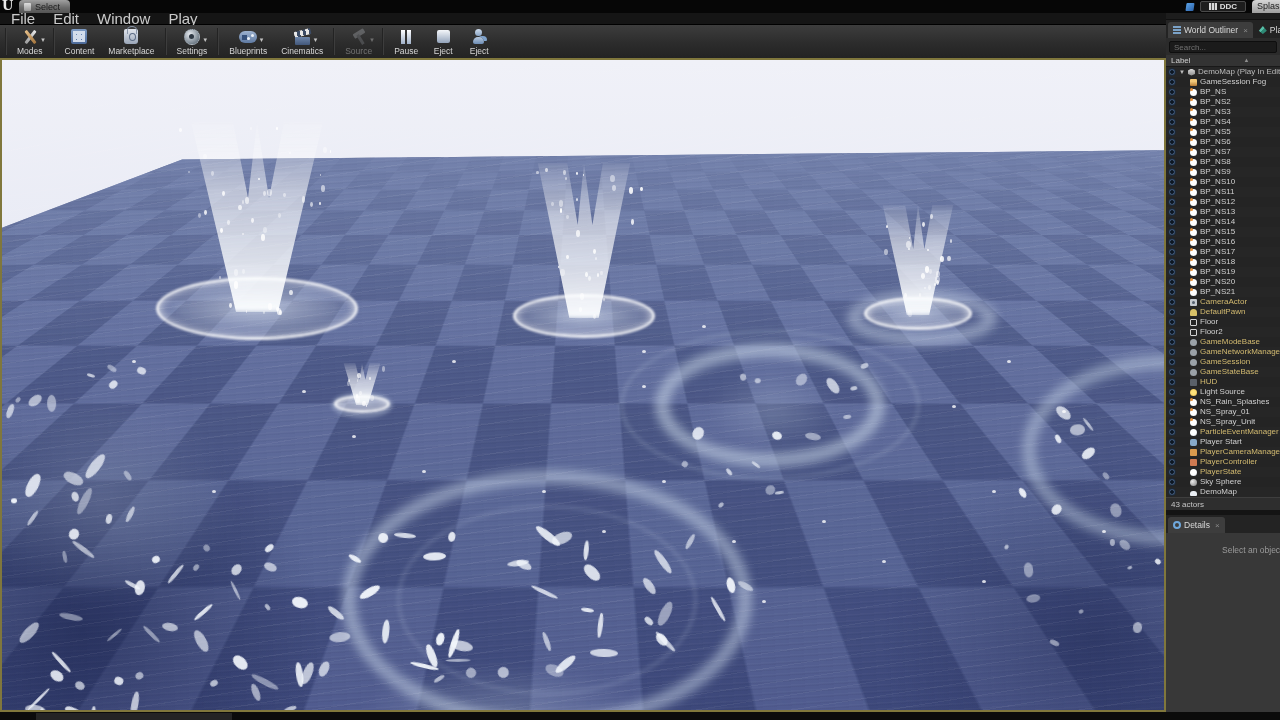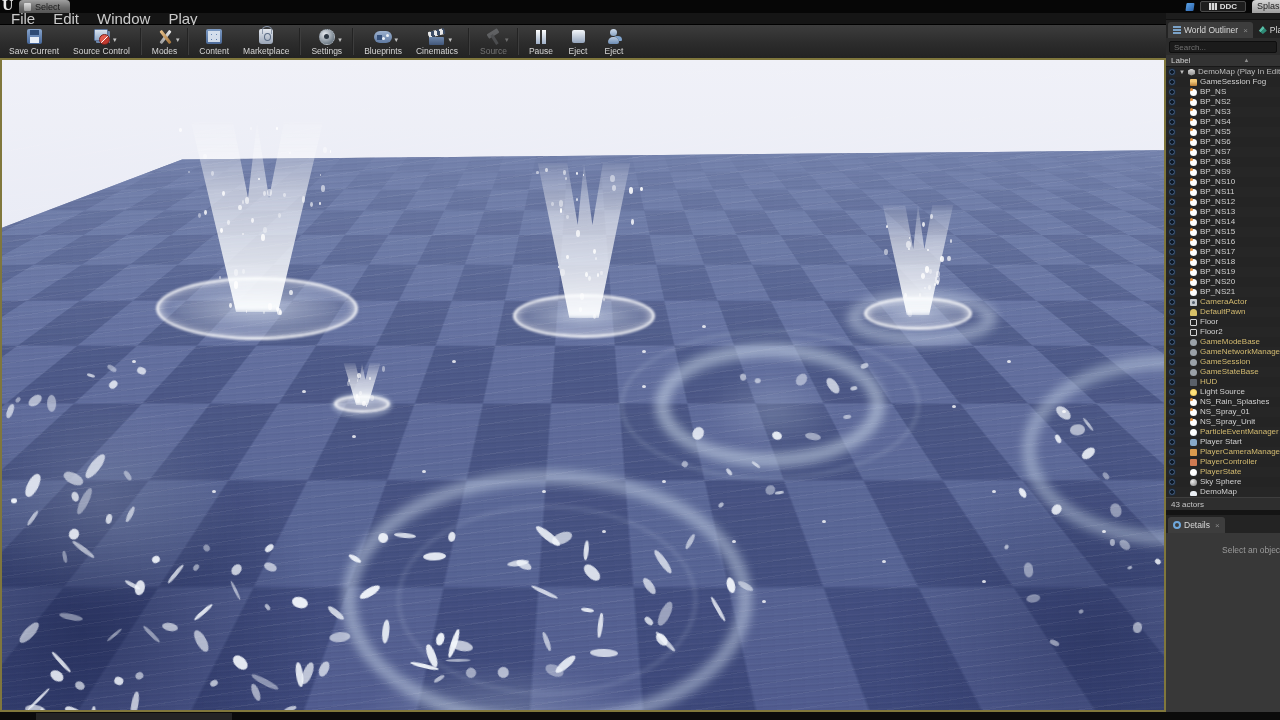--- a/index.html
+++ b/index.html
@@ -186,35 +186,20 @@
 
   <div class="mainrow">
     <div class="leftcol">
       <div class="menubar" id="menubar">
           <div class="menu-item">File</div>
           <div class="menu-item">Edit</div>
           <div class="menu-item">Window</div>
           <div class="menu-item">Play</div>
         </div>
       <div class="toolbar" id="toolbar">
-          <div class="tb-group">
-            <div class="tb-btn">
-              <div class="tb-iconbox">
-                <div class="ic ic-save"></div>
-              </div>
-              <div class="tb-label">Save Current</div>
-            </div>
-            <div class="tb-btn">
-              <div class="tb-iconbox">
-                <div class="ic ic-source"></div>
-                <div class="tb-caret">▾</div>
-              </div>
-              <div class="tb-label">Source Control</div>
-            </div>
-          </div>
           <div class="tb-sep"></div>
           <div class="tb-group">
             <div class="tb-btn">
               <div class="tb-iconbox">
                 <div class="ic ic-modes"></div>
                 <div class="tb-caret">▾</div>
               </div>
               <div class="tb-label">Modes</div>
             </div>
           </div>

